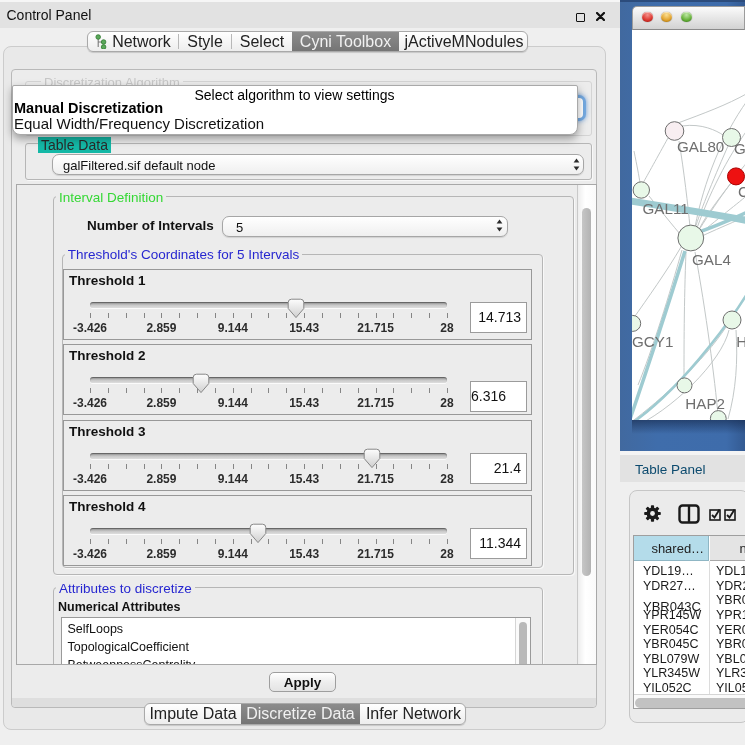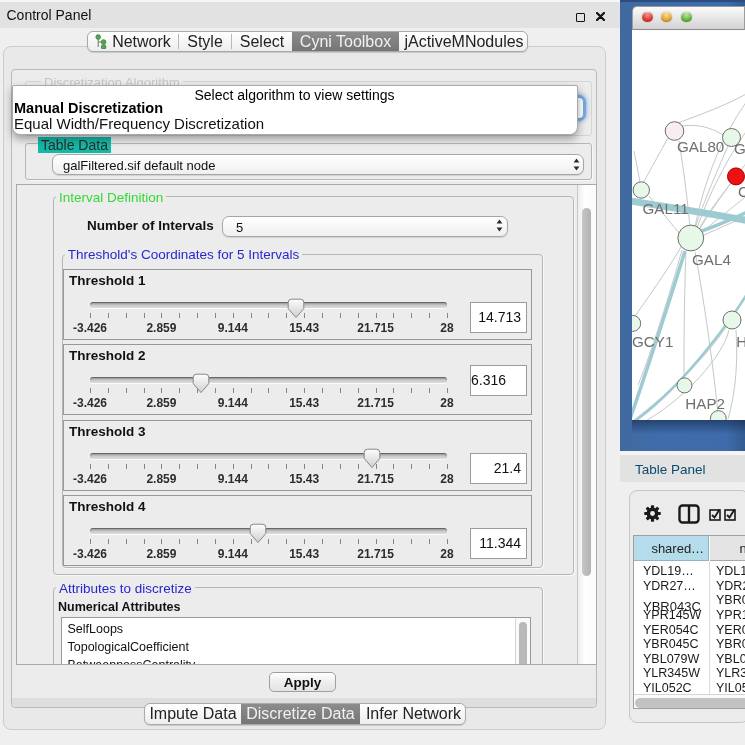--- a/index.html
+++ b/index.html
@@ -100,21 +100,21 @@
     <div class="slab" style="left:430.0px;top:211px;">28</div>
     <svg class="abs" style="left:174.7px;top:188px" width="18" height="21" viewBox="0 0 18 21">
       <defs>
         <linearGradient id="tg1" x1="0" y1="0" x2="0" y2="1">
           <stop offset="0" stop-color="#fdfdfd"></stop>
           <stop offset="1" stop-color="#cfcfcf"></stop>
         </linearGradient>
       </defs>
       <path d="M1.2,4.5 Q1.2,1.2 4.5,1.2 L13.5,1.2 Q16.8,1.2 16.8,4.5 L16.8,10.5 L9,19.6 L1.2,10.5 Z" fill="url(#tg1)" stroke="#878787" stroke-width="1"></path>
     </svg>
-    <div class="vbox" style="left:453px;top:180px;width:57px;height:31px;line-height:29px;padding-right:21px;">6.316</div>
+    <div class="vbox" style="left:453px;top:196px;width:57px;height:31px;line-height:29px;padding-right:21px;">6.316</div>
     <div class="tbox" style="left:46px;top:234.5px;width:469px;height:71px;"></div>
     <div class="thname" style="left:52px;top:238.5px;">Threshold 3</div>
     <div class="track" style="left:73px;top:267.5px;width:357px;"></div>
     <div class="tick" style="left:73px;top:278.5px;width:358px;"></div>
     <div class="slab" style="left:73.0px;top:286.5px;">-3.426</div>
     <div class="slab" style="left:144.4px;top:286.5px;">2.859</div>
     <div class="slab" style="left:215.8px;top:286.5px;">9.144</div>
     <div class="slab" style="left:287.20000000000005px;top:286.5px;">15.43</div>
     <div class="slab" style="left:358.6px;top:286.5px;">21.715</div>
     <div class="slab" style="left:430.0px;top:286.5px;">28</div>

